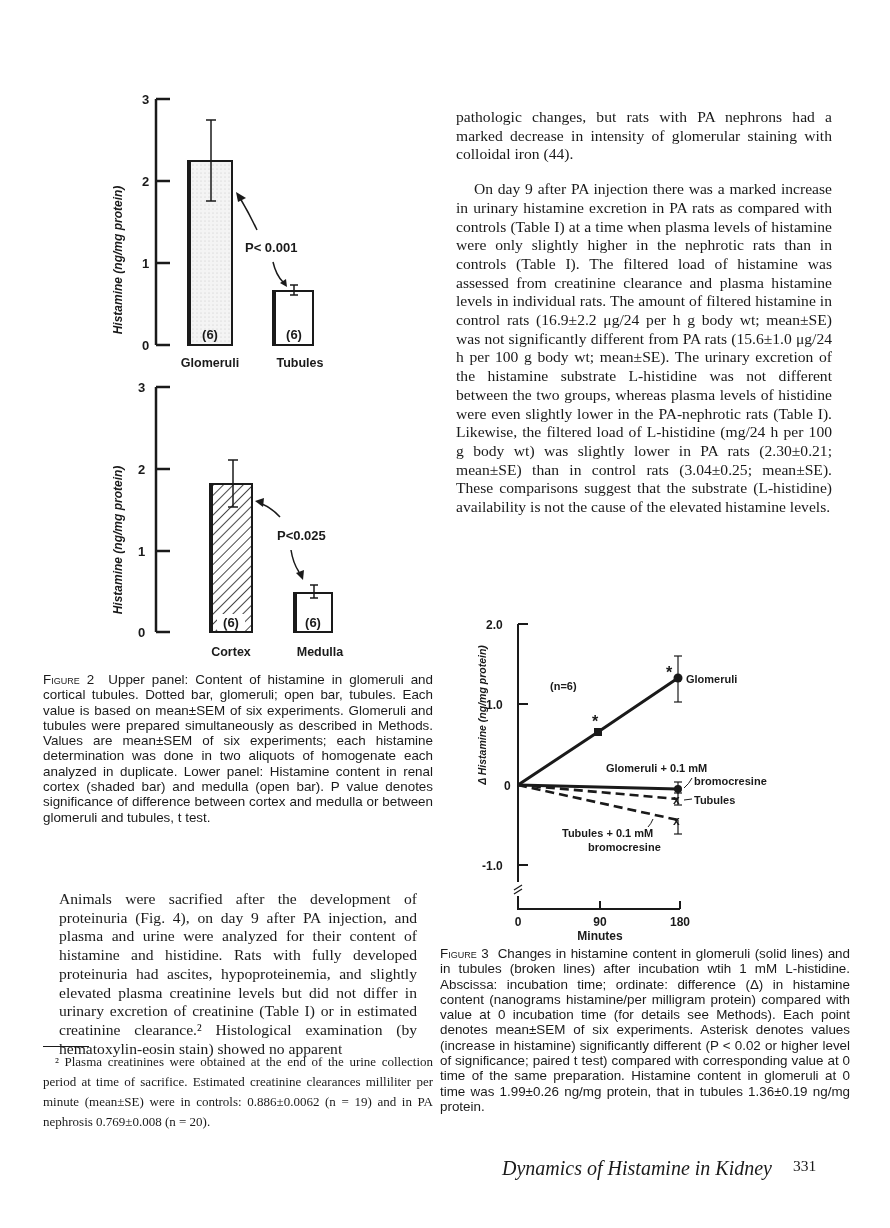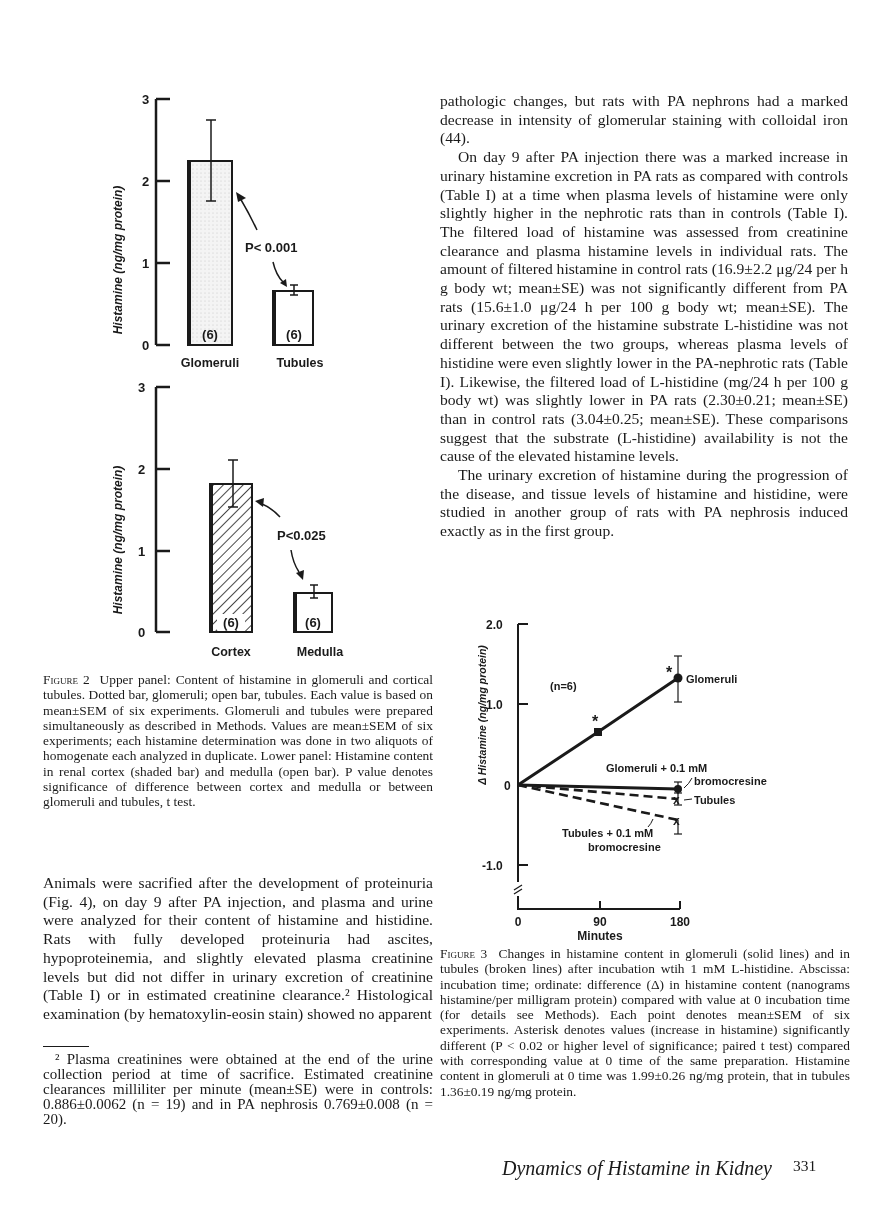--- a/index.html
+++ b/index.html
@@ -2,30 +2,30 @@
 <html><head>
 <meta charset="utf-8">
 <style>
   html, body { margin: 0; padding: 0; background: #ffffff; }
   body { width: 890px; height: 1228px; position: relative; overflow: hidden; color: #1a1a1a; }
   .abs { position: absolute; }
   .body-text {
     font-family: "Liberation Serif", "DejaVu Serif", serif;
     font-size: 15.6px; line-height: 18.7px; text-align: justify; margin: 0;
   }
-  .body-text p { margin: 0; }
+  .body-text p { margin: 16px; }
   .body-text p.indent { text-indent: 18px; }
   .caption {
-    font-family: Liberation Serif, serif;
+    font-family: Liberation Sans, sans-serif;
     font-size: 13.4px; line-height: 15.3px; text-align: justify; margin: 0;
   }
   .smallcaps { font-variant: small-caps; }
   .footnote {
     font-family: "Liberation Serif", "DejaVu Serif", serif;
-    font-size: 15px; line-height: 15px; text-align: justify;
+    font-size: 13px; line-height: 20px; text-align: justify;
   }
   svg text { font-family: "Liberation Sans", "DejaVu Sans", sans-serif; font-weight: bold; fill: #1a1a1a; }
   .running-head { font-family: "Liberation Serif", "DejaVu Serif", serif; font-style: italic; font-size: 20px; }
   .page-num { font-family: "Liberation Serif", "DejaVu Serif", serif; font-size: 15.5px; text-align: center; }
 </style>
 </head>
 <body>
 
 <svg class="abs" style="left:100px;top:80px" width="270" height="295" viewBox="0 0 270 295">
   <defs>
@@ -121,21 +121,20 @@
 </div>
 
 <div class="abs" style="left:43px;top:1046px;width:46px;height:1px;background:#1a1a1a;"></div>
 <div class="abs footnote" style="left:43px;top:1052px;width:390px;text-indent:12px;">
   <span>² Plasma creatinines were obtained at the end of the urine collection period at time of sacrifice. Estimated creatinine clearances milliliter per minute (mean±SE) were in controls: 0.886±0.0062 (n = 19) and in PA nephrosis 0.769±0.008 (n = 20).</span>
 </div>
 
 <div class="abs body-text" style="left:440px;top:92px;width:408px;">
   <p>pathologic changes, but rats with PA nephrons had a marked decrease in intensity of glomerular staining with colloidal iron (44).</p>
   <p class="indent">On day 9 after PA injection there was a marked increase in urinary histamine excretion in PA rats as compared with controls (Table I) at a time when plasma levels of histamine were only slightly higher in the nephrotic rats than in controls (Table I). The filtered load of histamine was assessed from creatinine clearance and plasma histamine levels in individual rats. The amount of filtered histamine in control rats (16.9±2.2 μg/24 per h g body wt; mean±SE) was not significantly different from PA rats (15.6±1.0 μg/24 h per 100 g body wt; mean±SE). The urinary excretion of the histamine substrate L-histidine was not different between the two groups, whereas plasma levels of histidine were even slightly lower in the PA-nephrotic rats (Table I). Likewise, the filtered load of L-histidine (mg/24 h per 100 g body wt) was slightly lower in PA rats (2.30±0.21; mean±SE) than in control rats (3.04±0.25; mean±SE). These comparisons suggest that the substrate (L-histidine) availability is not the cause of the elevated histamine levels.</p>
-  <p class="indent">The urinary excretion of histamine during the progression of the disease, and tissue levels of histamine and histidine, were studied in another group of rats with PA nephrosis induced exactly as in the first group.</p>
 </div>
 
 <svg class="abs" style="left:470px;top:610px" width="340" height="330" viewBox="0 0 340 330">
 
   <text transform="translate(16,105) rotate(-90)" font-size="10.5" font-style="italic" text-anchor="middle">Δ Histamine (ng/mg protein)</text>
 
   <line x1="48" y1="14" x2="48" y2="272" stroke="#1a1a1a" stroke-width="2"></line>
   <line x1="44" y1="280" x2="52" y2="275" stroke="#1a1a1a" stroke-width="1.3"></line>
   <line x1="44" y1="284" x2="52" y2="279" stroke="#1a1a1a" stroke-width="1.3"></line>
   <line x1="48" y1="286" x2="48" y2="300" stroke="#1a1a1a" stroke-width="2"></line>

